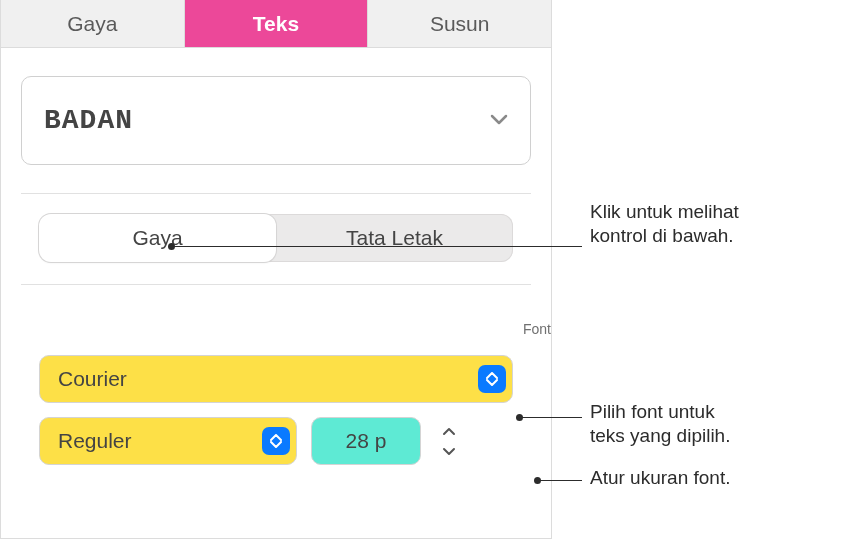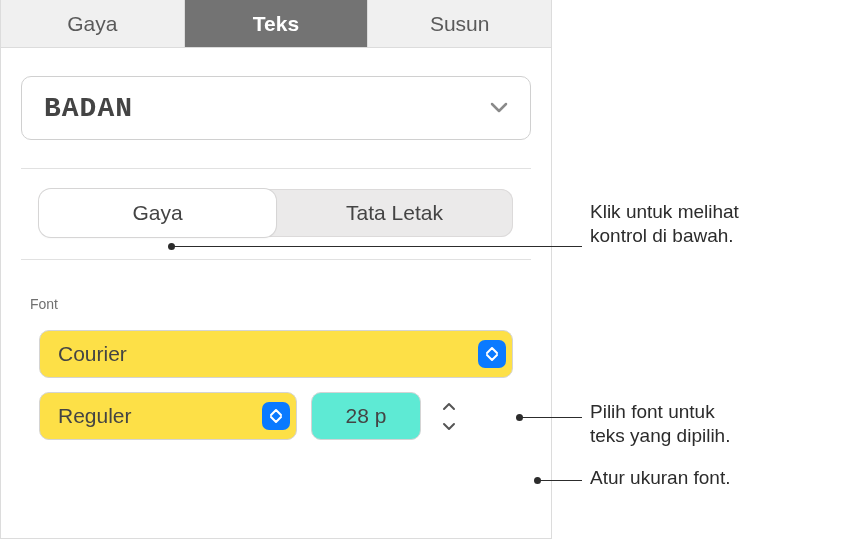--- a/index.html
+++ b/index.html
@@ -13,50 +13,51 @@
     position: relative;
   }
   .panel {
     position: absolute;
     left: 0; top: 0;
     width: 552px;
     height: 539px;
     border: 1px solid #dcdcdc;
     border-top: none;
     overflow: hidden;
+    text-align: right;
   }
   
   .top-tabs {
     display: flex;
     height: 48px;
     border-bottom: 1px solid #dcdcdc;
     background: #f0f0f0;
   }
   .top-tab {
     flex: 1;
     display: flex;
     align-items: center;
     justify-content: center;
     font-size: 21px;
     color: #5a5a5a;
     border-right: 1px solid #dcdcdc;
     cursor: pointer;
   }
   .top-tab:last-child { border-right: none; }
   .top-tab.active {
-    background: #737373;
+    background: #ec4899;
     color: #fff;
     font-weight: 600;
   }
   
   .style-dropdown {
     margin: 28px 20px 0 20px;
     border: 1px solid #d0d0d0;
     border-radius: 10px;
-    height: 64px;
+    height: 89px;
     display: flex;
     align-items: center;
     padding: 0 22px;
     justify-content: space-between;
     cursor: pointer;
     background: #fff;
   }
   .style-name {
     font-family: Courier, "Courier New", monospace;
     font-size: 28px;

